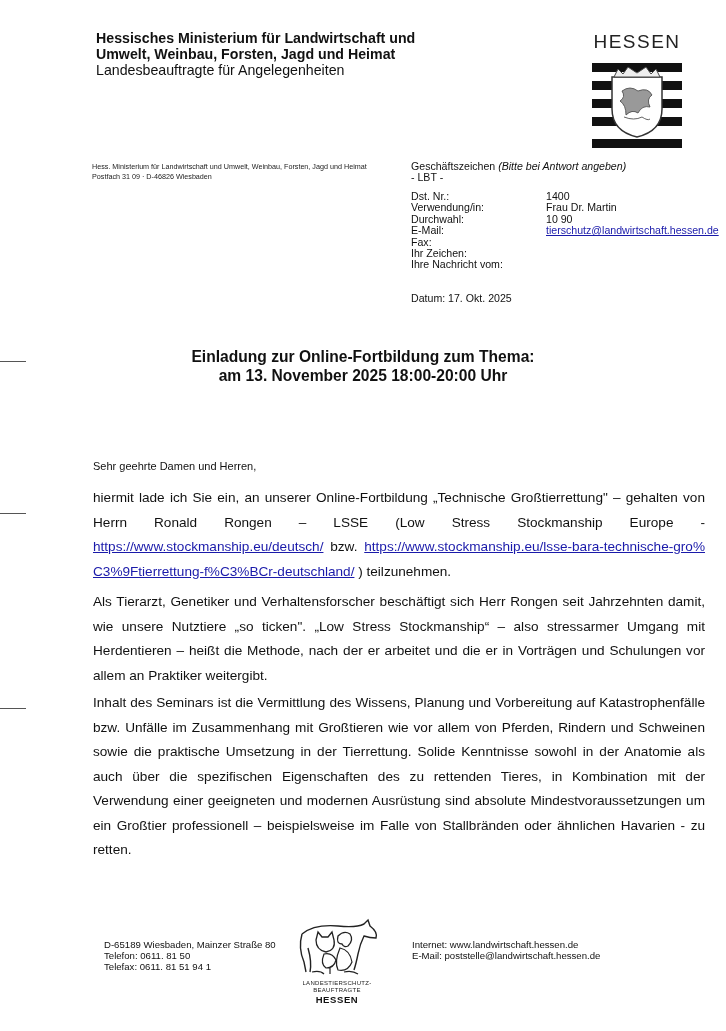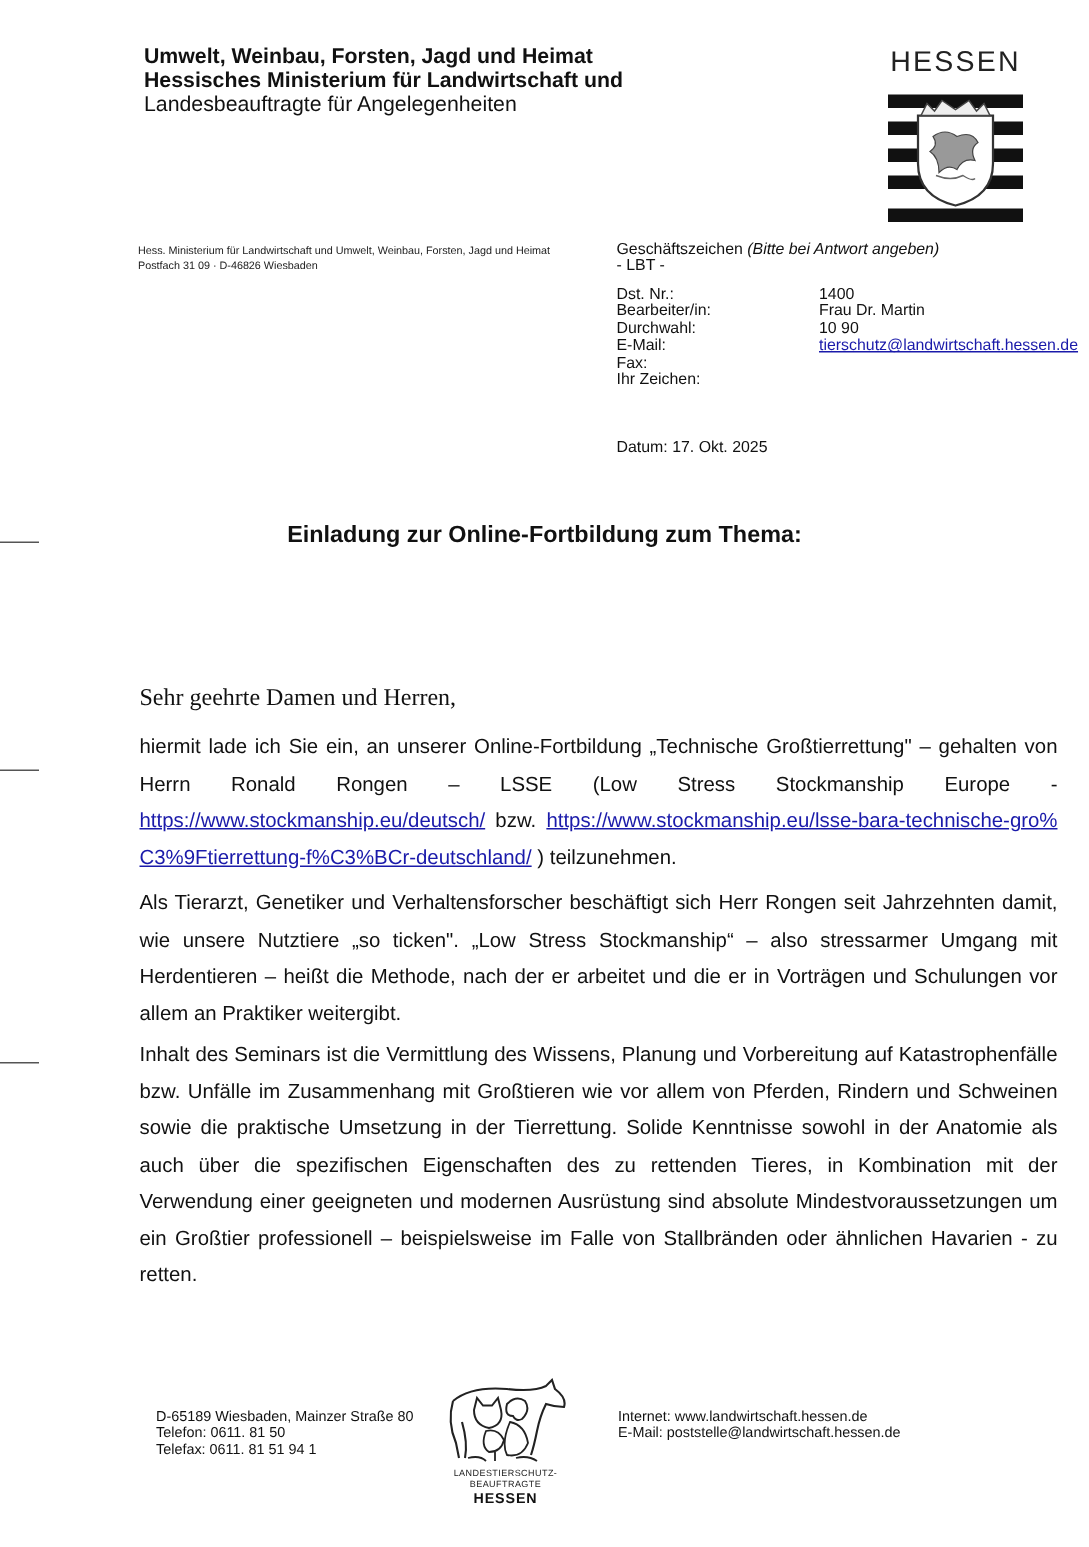--- a/index.html
+++ b/index.html
@@ -27,22 +27,22 @@
     .footer-left { left: 104px; top: 939px; font-size: 9.6px; line-height: 11px; }
     .footer-right { left: 412px; top: 939px; font-size: 9.6px; line-height: 11px; }
     .animal-logo { left: 282px; top: 918px; width: 110px; text-align: center; }
     .animal-caption { font-size: 6px; line-height: 7px; letter-spacing: 0.3px; color: #222; }
     .animal-brand { font-size: 9.5px; font-weight: bold; letter-spacing: 0.6px; }
   </style>
 </head>
 <body>
 
 <div class="abs sender">
+  <div class="b">Hessisches Ministerium für Landwirtschaft und</div>
   <div class="b">Umwelt, Weinbau, Forsten, Jagd und Heimat</div>
-  <div class="b">Hessisches Ministerium für Landwirtschaft und</div>
   <div>Landesbeauftragte für Angelegenheiten</div>
 </div>
 
 <div class="abs logo">
   <div class="logo-title">HESSEN</div>
   <svg width="90" height="96" viewBox="0 0 90 96" style="display:block;margin-top:6px;">
     <rect x="0" y="4" width="90" height="9" fill="#111"></rect>
     <rect x="0" y="22" width="90" height="9" fill="#111"></rect>
     <rect x="0" y="40" width="90" height="9" fill="#111"></rect>
     <rect x="0" y="58" width="90" height="9" fill="#111"></rect>
@@ -66,50 +66,54 @@
   </div>
   <div>- LBT -</div>
 </div>
 
 <div class="abs meta">
   <div class="meta-row">
     <span class="meta-label">Dst. Nr.:</span>
     <span class="meta-val">1400</span>
   </div>
   <div class="meta-row">
-    <span class="meta-label">Bearbeiter/in:</span>
+    <span class="meta-label">Verwendung/in:</span>
     <span class="meta-val">Frau Dr. Martin</span>
   </div>
   <div class="meta-row">
     <span class="meta-label">Durchwahl:</span>
     <span class="meta-val">10 90</span>
   </div>
   <div class="meta-row">
     <span class="meta-label">E-Mail:</span>
     <span class="meta-val"><a class="link">tierschutz@landwirtschaft.hessen.de</a></span>
   </div>
   <div class="meta-row">
     <span class="meta-label">Fax:</span>
   </div>
   <div class="meta-row">
     <span class="meta-label">Ihr Zeichen:</span>
   </div>
+  <div class="meta-row">
+    <span class="meta-label" style="width:auto;">Ihre Nachricht vom:</span>
+  </div>
 </div>
 
 <div class="abs date">Datum: 17. Okt. 2025</div>
 
 <div class="abs fold" style="top:361px;"></div>
 <div class="abs fold" style="top:513px;"></div>
 <div class="abs fold" style="top:708px;"></div>
 
 <div class="abs subject">
   <div>Einladung zur Online-Fortbildung zum Thema:</div>
+  <div>am 13. November 2025 18:00-20:00 Uhr</div>
 </div>
 
-<div class="abs body-text salutation" style="font-family:Liberation Serif, serif;font-size:16px;">Sehr geehrte Damen und Herren,</div>
+<div class="abs body-text salutation" style="font-family:Liberation Sans, sans-serif;font-size:11px;">Sehr geehrte Damen und Herren,</div>
 
 <div class="abs body-text p1">
   <span>hiermit lade ich Sie ein, an unserer Online-Fortbildung „Technische Großtierrettung" – gehalten von Herrn Ronald Rongen – LSSE (Low Stress Stockmanship Europe - </span><a class="link">https://www.stockmanship.eu/deutsch/</a><span> bzw. </span><a class="link" style="word-break:break-all;">https://www.stockmanship.eu/lsse-bara-technische-gro%C3%9Ftierrettung-f%C3%BCr-deutschland/</a><span> ) teilzunehmen.</span>
 </div>
 
 <div class="abs body-text p2">Als Tierarzt, Genetiker und Verhaltensforscher beschäftigt sich Herr Rongen seit Jahrzehnten damit, wie unsere Nutztiere „so ticken". „Low Stress Stockmanship“ – also stressarmer Umgang mit Herdentieren – heißt die Methode, nach der er arbeitet und die er in Vorträgen und Schulungen vor allem an Praktiker weitergibt.</div>
 
 <div class="abs body-text p3">Inhalt des Seminars ist die Vermittlung des Wissens, Planung und Vorbereitung auf Katastrophenfälle bzw. Unfälle im Zusammenhang mit Großtieren wie vor allem von Pferden, Rindern und Schweinen sowie die praktische Umsetzung in der Tierrettung. Solide Kenntnisse sowohl in der Anatomie als auch über die spezifischen Eigenschaften des zu rettenden Tieres, in Kombination mit der Verwendung einer geeigneten und modernen Ausrüstung sind absolute Mindestvoraussetzungen um ein Großtier professionell – beispielsweise im Falle von Stallbränden oder ähnlichen Havarien - zu retten.</div>
 
 <div class="abs footer-left">

